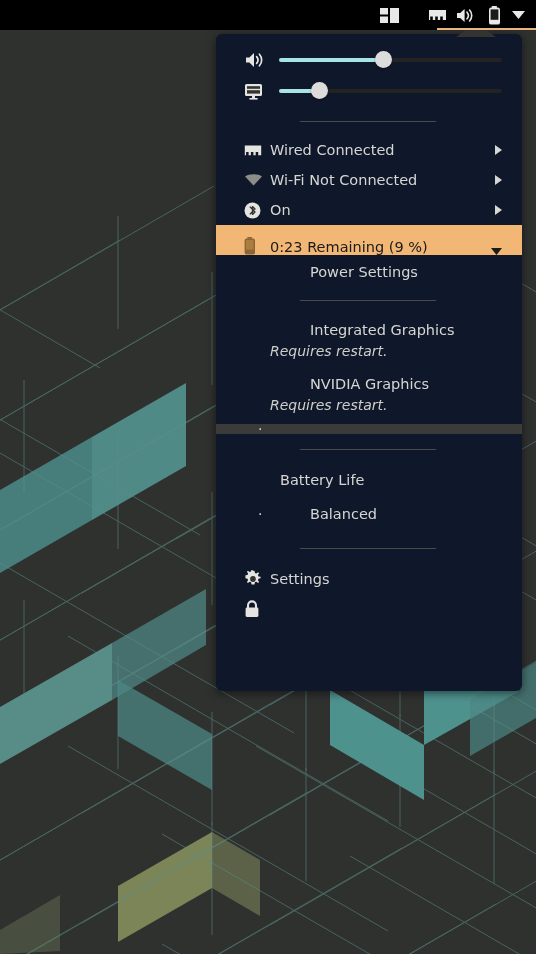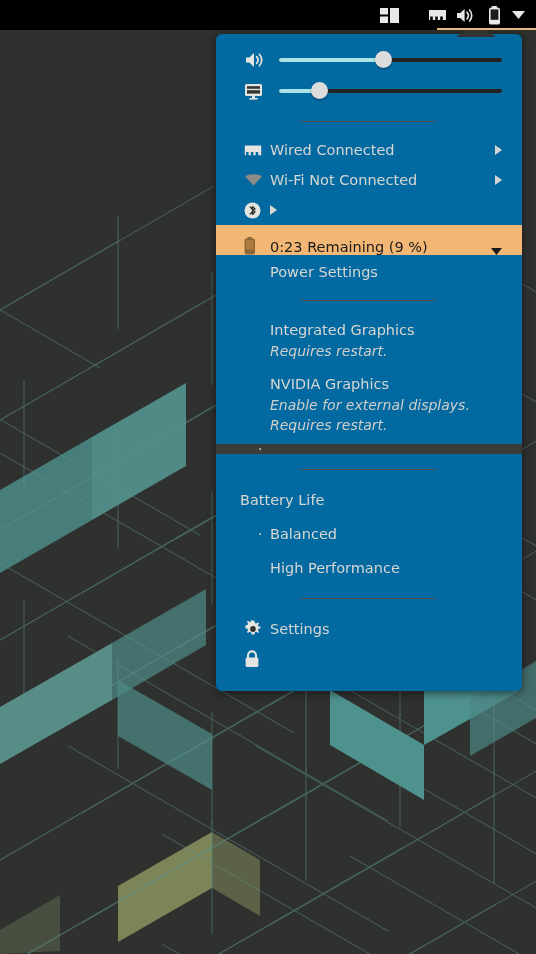--- a/index.html
+++ b/index.html
@@ -25,21 +25,21 @@
   }
   .tb-item svg { display:block; }
   #tb-active-underline {
     position:absolute; left:437px; top:28px; width:99px; height:2px;
     background:#e8b77d; z-index:21;
   }
 
   
   #menu {
     position:absolute; left:216px; top:34px; width:306px; height:657px;
-    background:#0369a1;
+    background:#0f172a;
     border-radius:6px;
     box-shadow:0 2px 10px rgba(0,0,0,.55);
     z-index:18;
     overflow:hidden;
   }
   #menu-notch {
     position:absolute; left:456px; top:23px; z-index:19;
     width:0;height:0;
   }
   #menu-notch svg { display:block; }
@@ -74,21 +74,21 @@
   .mrow .m-label { flex:1; white-space:nowrap; }
   .mrow .m-arrow { flex:0 0 auto; display:flex; align-items:center; }
   .mrow.highlight { background:#f2b675; color:#1b1b19;align-items:flex-end; }
 
   
   .trow {
     padding:3px 20px 3px 54px;
     color:#d6d6d2; font-size:14.5px;
     position:relative;
   }
-  .trow .t-title { line-height:22px; white-space:nowrap; }
+  .trow .t-title { line-height:22px; white-space:nowrap;margin-left:40px; }
   .trow .t-sub { font-style:italic; font-size:14px; line-height:20px; color:#cfcfca; white-space:nowrap; }
   .trow.hover { background:#3b3b39; }
   .bullet {
     position:absolute; left:42px; top:0; bottom:0;
     display:flex; align-items:center; font-size:14px; color:#d6d6d2; line-height:1;
   }
 
   .gap6 { height:6px; }
   .gap10 { height:10px; }
   .gap4 { height:4px; }
@@ -306,20 +306,21 @@
       </span>
     </div>
 
     <div class="mrow">
       <span class="m-icon">
         <svg width="17" height="17" viewBox="0 0 17 17">
           <circle cx="8.5" cy="8.5" r="8" fill="#e4e4e0"></circle>
           <path d="M6.2 5.1 L11 9.9 L8.5 12.4 V4.6 L11 7.1 L6.2 11.9" stroke="#333331" stroke-width="1.35" fill="none" stroke-linejoin="round" stroke-linecap="round"></path>
         </svg>
       </span>
+      <span class="m-label">On</span>
       <span class="m-arrow">
         <svg width="7" height="10" viewBox="0 0 7 10">
             <polygon points="0,0 7,5 0,10" fill="#d6d6d2"></polygon>
           </svg>
       </span>
     </div>
 
     <div class="mrow highlight">
       <span class="m-icon">
         <svg width="12" height="18" viewBox="0 0 12 18">
@@ -346,21 +347,20 @@
 
     <div class="trow withsub">
       <div class="t-title">Integrated Graphics</div>
       <div class="t-sub">Requires restart.</div>
     </div>
 
     <div class="gap6"></div>
 
     <div class="trow withsub">
       <div class="t-title">NVIDIA Graphics</div>
-      <div class="t-sub">Enable for external displays.</div>
       <div class="t-sub">Requires restart.</div>
     </div>
 
     <div class="gap6"></div>
 
     <div class="trow hover" style="padding-top:5px;padding-bottom:5px;">
       <span class="bullet">·</span>
     </div>
 
     <div class="gap6"></div>
@@ -373,23 +373,20 @@
 
     <div class="gap4"></div>
 
     <div class="trow" style="padding-top:4px;padding-bottom:4px;">
       <span class="bullet">·</span>
       <div class="t-title">Balanced</div>
     </div>
 
     <div class="gap4"></div>
 
-    <div class="trow" style="padding-top:4px;padding-bottom:4px;">
-      <div class="t-title">High Performance</div>
-    </div>
 
     <div class="gap6"></div>
     <div class="divider"></div>
     <div class="gap6"></div>
 
     <div class="mrow">
       <span class="m-icon">
         <svg width="18" height="18" viewBox="0 0 18 18">
           <path d="M9 0.8 l1.5 0 0.45 2.1 1.35 0.56 1.75-1.2 1.06 1.06 -1.2 1.75 0.56 1.35 2.1 0.45 0 1.5 -2.1 0.45 -0.56 1.35 1.2 1.75 -1.06 1.06 -1.75-1.2 -1.35 0.56 -0.45 2.1 -1.5 0 -1.5 0 -0.45-2.1 -1.35-0.56 -1.75 1.2 -1.06-1.06 1.2-1.75 -0.56-1.35 -2.1-0.45 0-1.5 0-1.5 2.1-0.45 0.56-1.35 -1.2-1.75 1.06-1.06 1.75 1.2 1.35-0.56 0.45-2.1 z" fill="#e4e4e0"></path>
           <circle cx="9" cy="9" r="2.9" fill="#333331"></circle>

